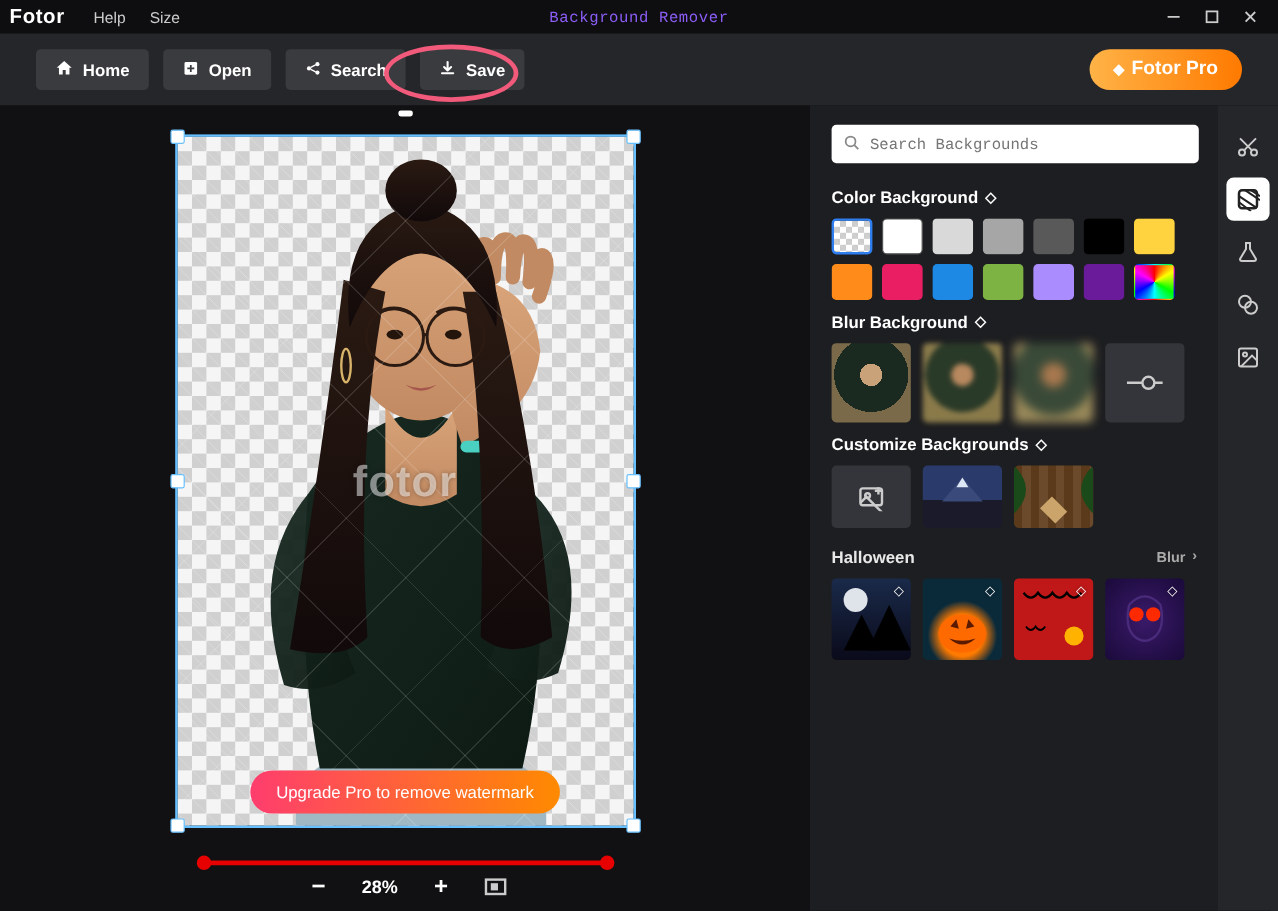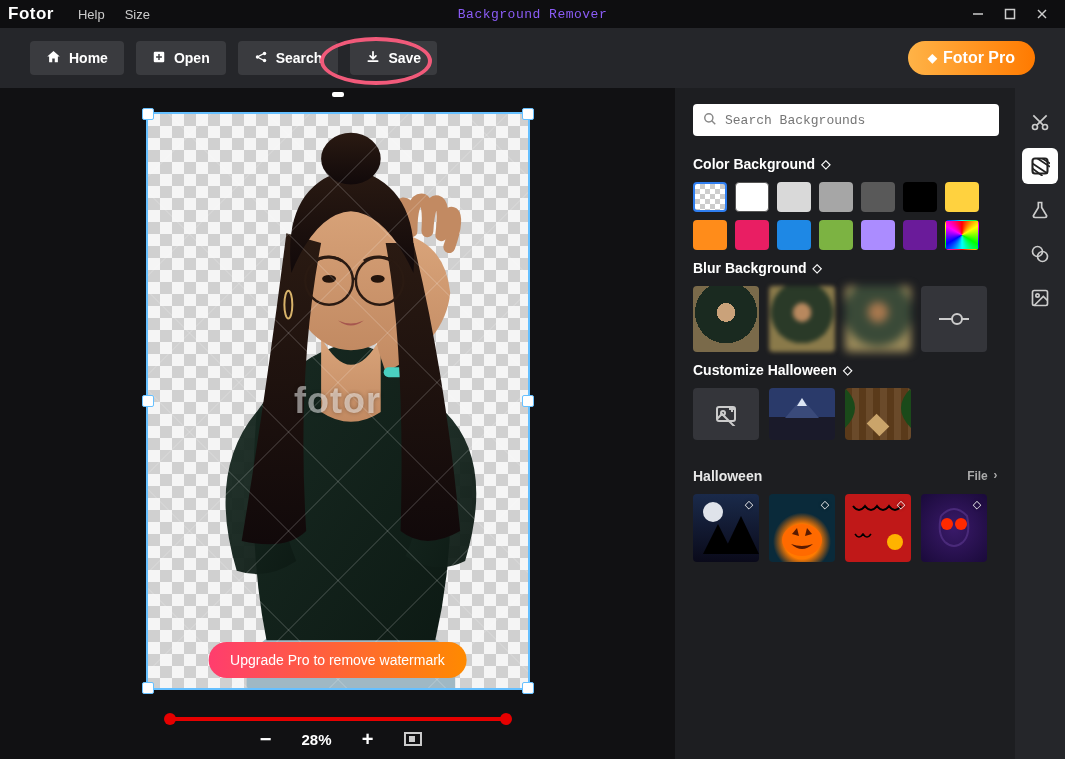--- a/index.html
+++ b/index.html
@@ -259,21 +259,21 @@
       <div class="blur-thumb" style="background:radial-gradient(circle at 50% 40%,#a8784e 0 20%,#3a4a38 20% 65%,#9a8a5a 65% 100%);filter:blur(4px)"></div>
       <div class="blur-thumb custom">
           <svg width="30" height="14" viewBox="0 0 30 14">
             <line x1="0" y1="7" x2="30" y2="7" stroke="#ccc" stroke-width="2"></line>
             <circle cx="18" cy="7" r="5" fill="#34353a" stroke="#ccc" stroke-width="2"></circle>
           </svg>
         </div>
     </div>
 
     <div class="sec-title">
-        <span>Customize Halloween</span>
+        <span>Customize Backgrounds</span>
         <span class="diamond">◇</span>
       </div>
     <div class="cust-row">
       <div class="cust-thumb upload">
           <svg width="24" height="24" viewBox="0 0 24 24" fill="none" stroke="#ccc" stroke-width="2">
             <rect x="3" y="5" width="18" height="14" rx="2"></rect>
             <circle cx="9" cy="11" r="2"></circle>
             <path d="M3 17l5-5 13 13"></path>
             <path d="M18 4v6M15 7h6" stroke-width="2"></path>
           </svg>
@@ -286,23 +286,23 @@
         </div>
       <div class="cust-thumb" style="background:repeating-linear-gradient(90deg,#5a3a1a 0 7px,#6a4a2a 7px 14px)">
           <svg width="66" height="52" style="position:absolute;inset:0">
             <path d="M0 0 Q20 20 0 40" fill="#1a4a1a"></path>
             <path d="M66 0 Q46 20 66 40" fill="#1a4a1a"></path>
             <rect x="24" y="30" width="18" height="14" fill="#caa46a" transform="rotate(45 33 37)"></rect>
           </svg>
         </div>
     </div>
 
-    <div class="hall-head" style="margin-top:28px">
+    <div class="hall-head" style="margin-top:16px">
       <span>Halloween</span>
-      <span class="more"><span>File</span> ›</span>
+      <span class="more"><span>Blur</span> ›</span>
     </div>
     <div class="hall-row">
       <div class="hall-thumb" style="background:linear-gradient(#1a2a4a,#0a0a1a)"><svg width="66" height="68">
             <circle cx="20" cy="18" r="10" fill="#dfe3ea"></circle>
             <polygon points="10,60 25,30 40,60" fill="#000"></polygon>
             <polygon points="30,60 48,22 66,60" fill="#000"></polygon>
           </svg><span class="diamond-badge">◇</span></div>
       <div class="hall-thumb" style="background:radial-gradient(circle at 50% 70%,#ff7a00 0 30%,#0a2a3a 50% 100%)"><svg width="66" height="68">
             <ellipse cx="33" cy="46" rx="20" ry="16" fill="#ff6a00"></ellipse>
             <polygon points="23,40 28,34 30,42" fill="#5a1a00"></polygon>

